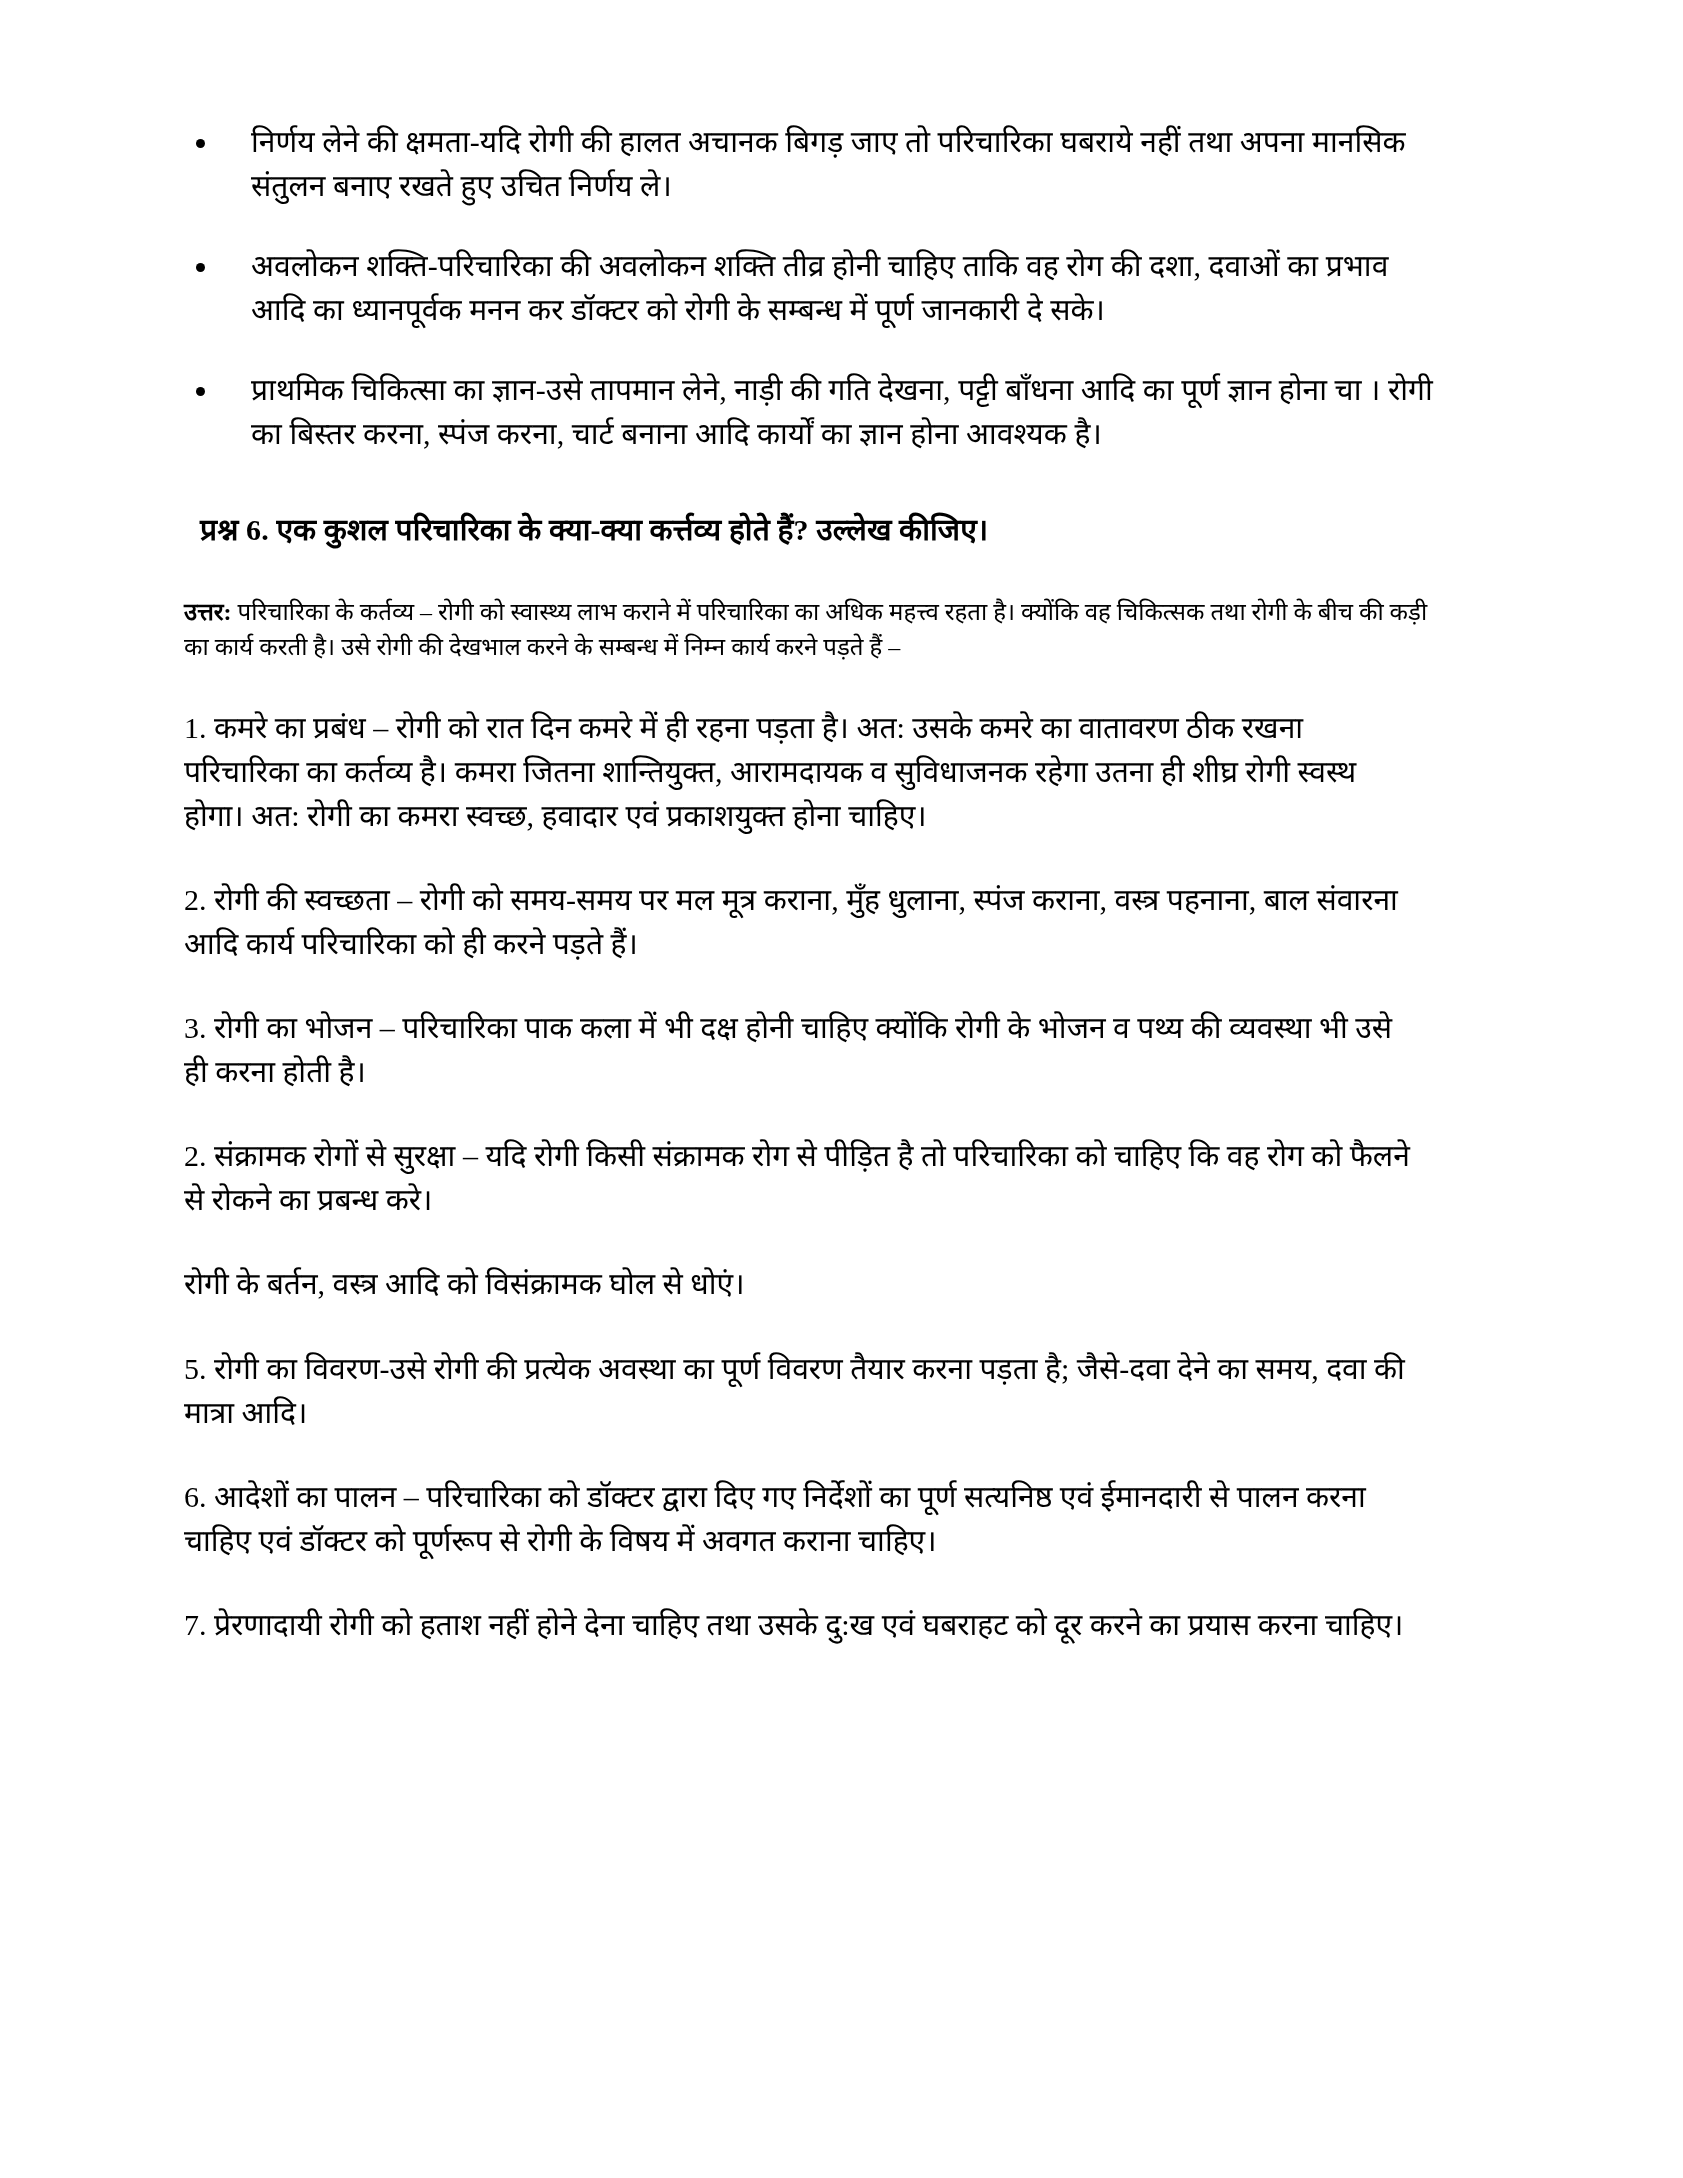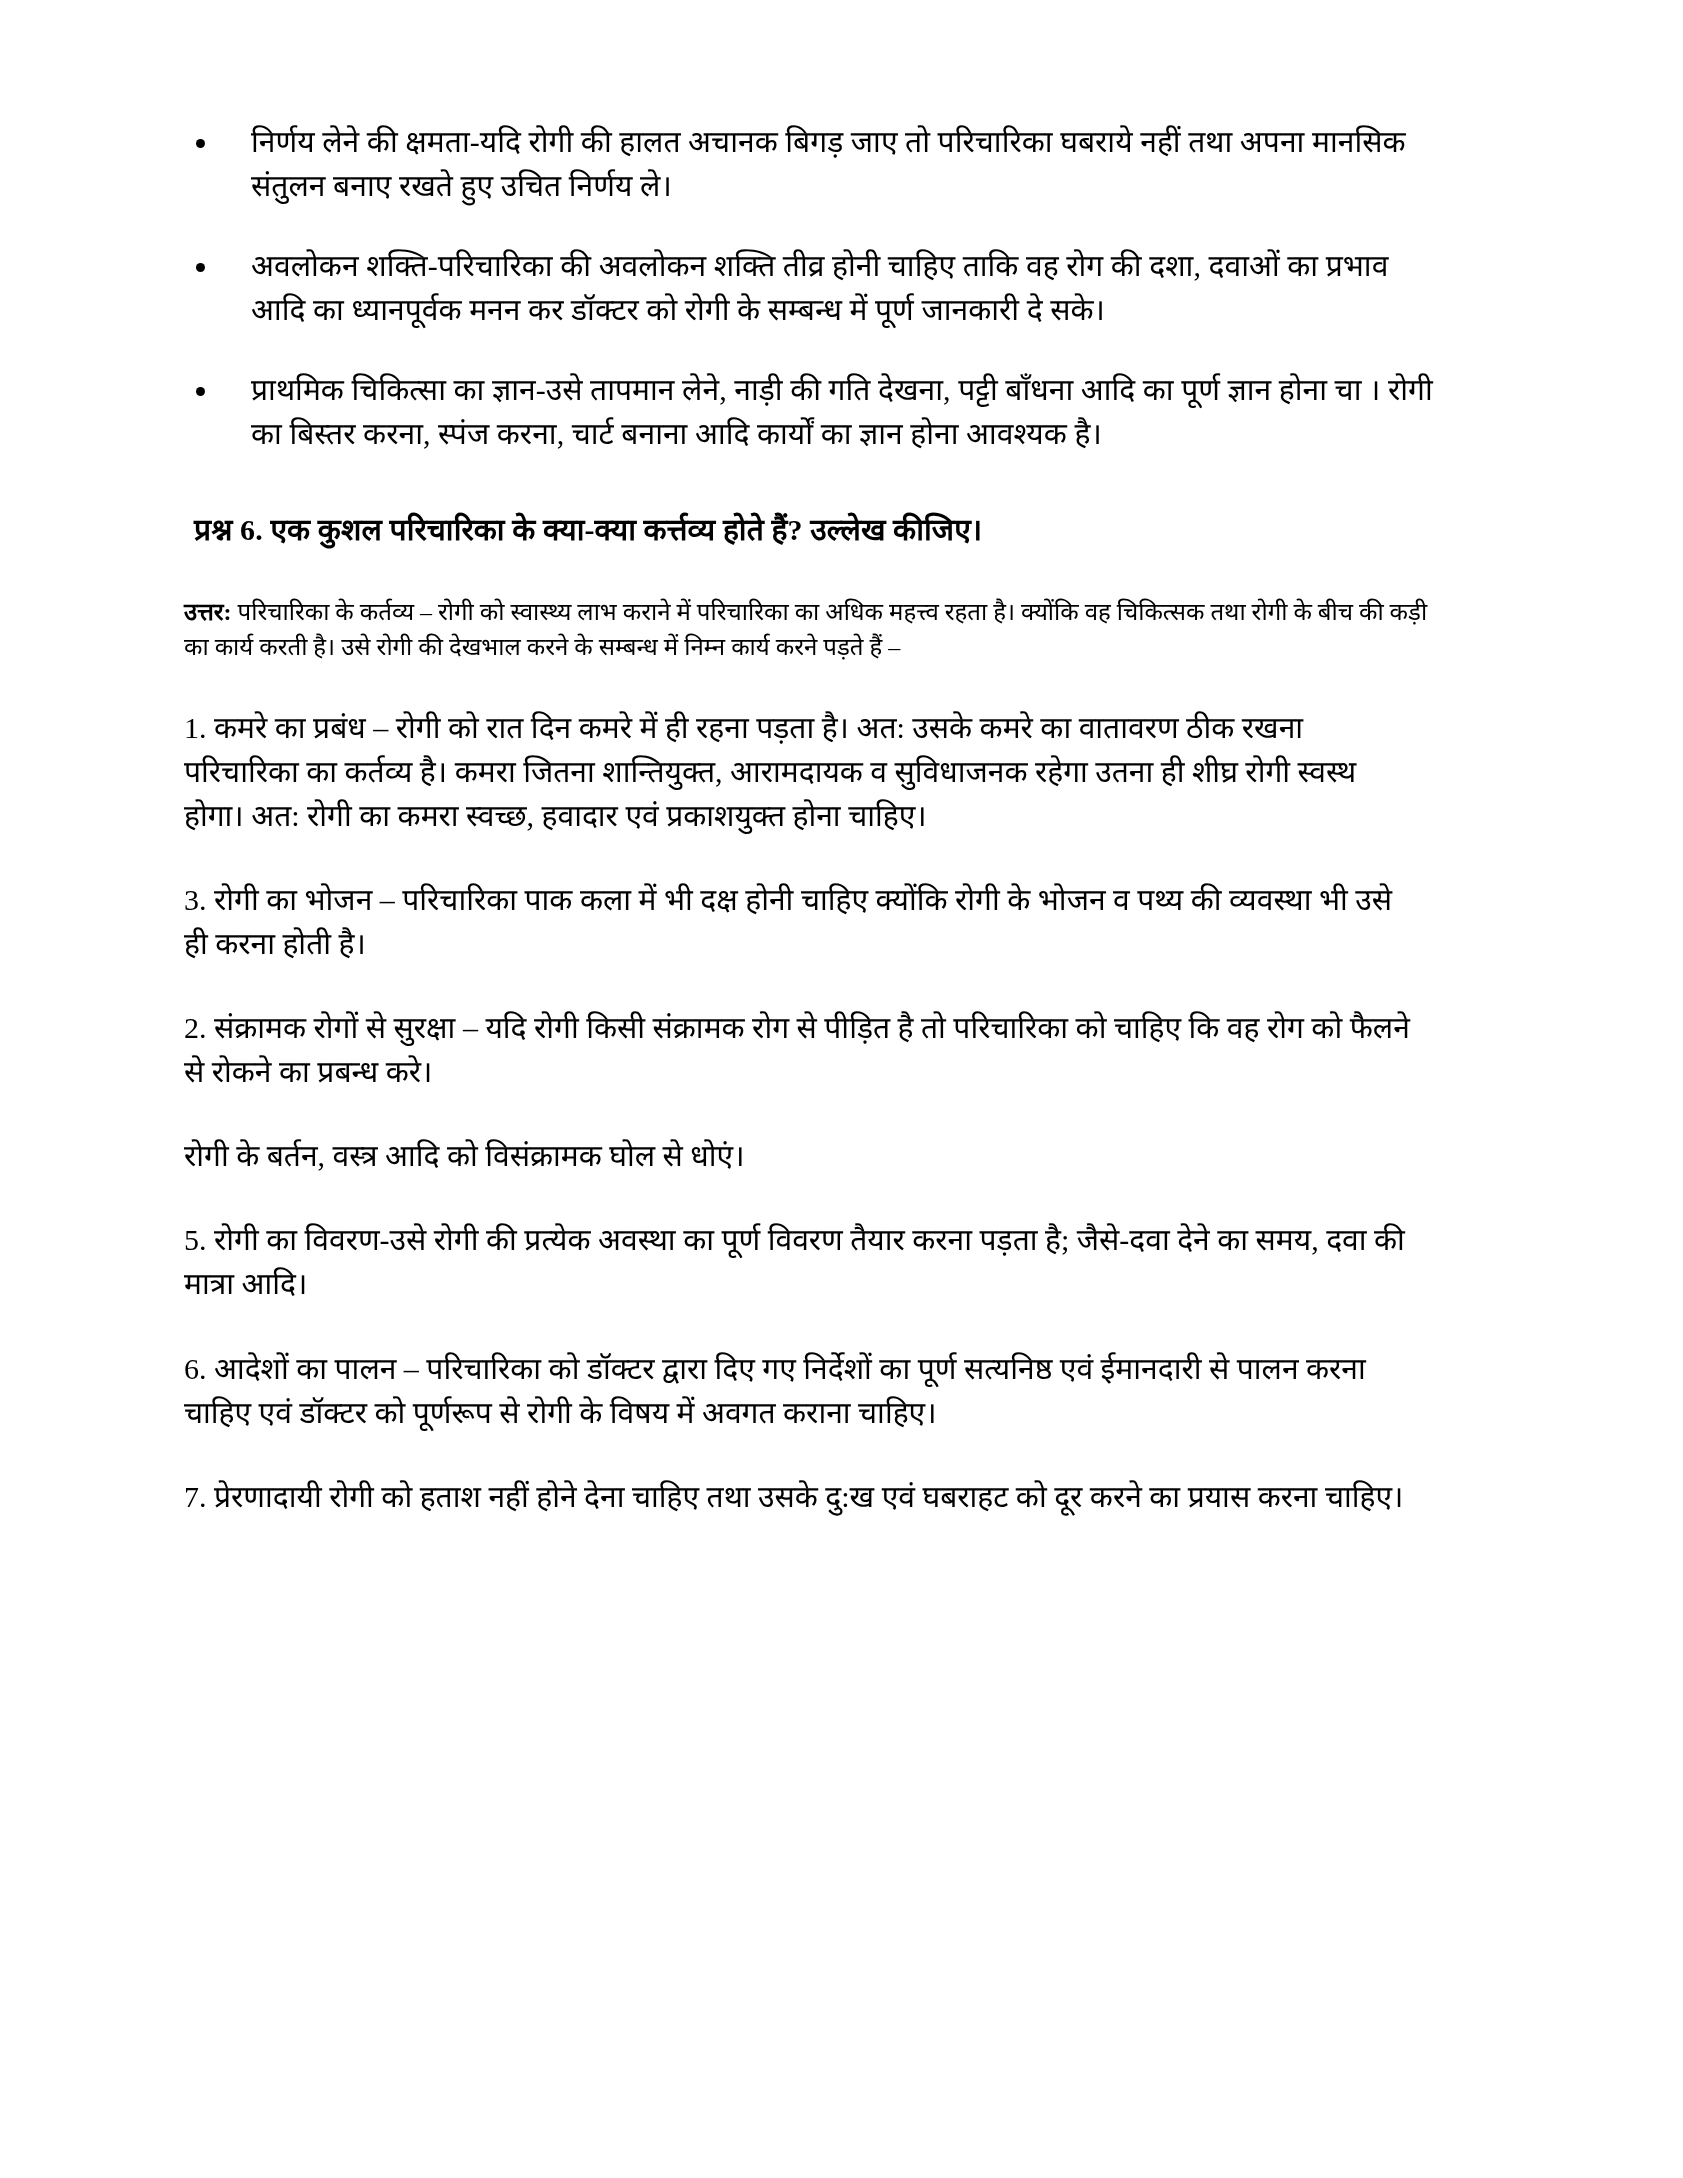--- a/index.html
+++ b/index.html
@@ -52,21 +52,21 @@
     height: 9px;
     background: #000;
     border-radius: 50%;
   }
 
   
   .question-heading {
     font-weight: bold;
     font-size: 30px;
     line-height: 1.45;
-    margin: 51px 0 0 10px;
+    margin: 51px 0 0 16px;
     letter-spacing: 0.1px;
   }
 
   
   .answer-block {
     font-size: 24px;
     line-height: 1.47;
     margin: 44px 0 0 0;
   }
   .answer-label {
@@ -99,20 +99,21 @@
         <span class="bullet-dot"></span>
         <span>प्राथमिक चिकित्सा का ज्ञान-उसे तापमान लेने, नाड़ी की गति देखना, पट्टी बाँधना आदि का पूर्ण ज्ञान होना चा । रोगी का बिस्तर करना, स्पंज करना, चार्ट बनाना आदि कार्यों का ज्ञान होना आवश्यक है।</span>
       </li>
     </ul>
 
     <p class="question-heading">प्रश्न 6. एक कुशल परिचारिका के क्या-क्या कर्त्तव्य होते हैं? उल्लेख कीजिए।</p>
 
     <p class="answer-block"><span class="answer-label">उत्तर:</span><span> परिचारिका के कर्तव्य – रोगी को स्वास्थ्य लाभ कराने में परिचारिका का अधिक महत्त्व रहता है। क्योंकि वह चिकित्सक तथा रोगी के बीच की कड़ी का कार्य करती है। उसे रोगी की देखभाल करने के सम्बन्ध में निम्न कार्य करने पड़ते हैं –</span></p>
 
     <p class="para">1. कमरे का प्रबंध – रोगी को रात दिन कमरे में ही रहना पड़ता है। अत: उसके कमरे का वातावरण ठीक रखना परिचारिका का कर्तव्य है। कमरा जितना शान्तियुक्त, आरामदायक व सुविधाजनक रहेगा उतना ही शीघ्र रोगी स्वस्थ होगा। अत: रोगी का कमरा स्वच्छ, हवादार एवं प्रकाशयुक्त होना चाहिए।</p>
+    <p class="para">2. रोगी की स्वच्छता – रोगी को समय-समय पर मल मूत्र कराना, मुँह धुलाना, स्पंज कराना, वस्त्र पहनाना, बाल संवारना आदि कार्य परिचारिका को ही करने पड़ते हैं।</p>
     <p class="para">3. रोगी का भोजन – परिचारिका पाक कला में भी दक्ष होनी चाहिए क्योंकि रोगी के भोजन व पथ्य की व्यवस्था भी उसे ही करना होती है।</p>
     <p class="para">2. संक्रामक रोगों से सुरक्षा – यदि रोगी किसी संक्रामक रोग से पीड़ित है तो परिचारिका को चाहिए कि वह रोग को फैलने से रोकने का प्रबन्ध करे।</p>
     <p class="para">रोगी के बर्तन, वस्त्र आदि को विसंक्रामक घोल से धोएं।</p>
     <p class="para">5. रोगी का विवरण-उसे रोगी की प्रत्येक अवस्था का पूर्ण विवरण तैयार करना पड़ता है; जैसे-दवा देने का समय, दवा की मात्रा आदि।</p>
     <p class="para">6. आदेशों का पालन – परिचारिका को डॉक्टर द्वारा दिए गए निर्देशों का पूर्ण सत्यनिष्ठ एवं ईमानदारी से पालन करना चाहिए एवं डॉक्टर को पूर्णरूप से रोगी के विषय में अवगत कराना चाहिए।</p>
     <p class="para">7. प्रेरणादायी रोगी को हताश नहीं होने देना चाहिए तथा उसके दु:ख एवं घबराहट को दूर करने का प्रयास करना चाहिए।</p>
 
   </div>
 </div>
 

